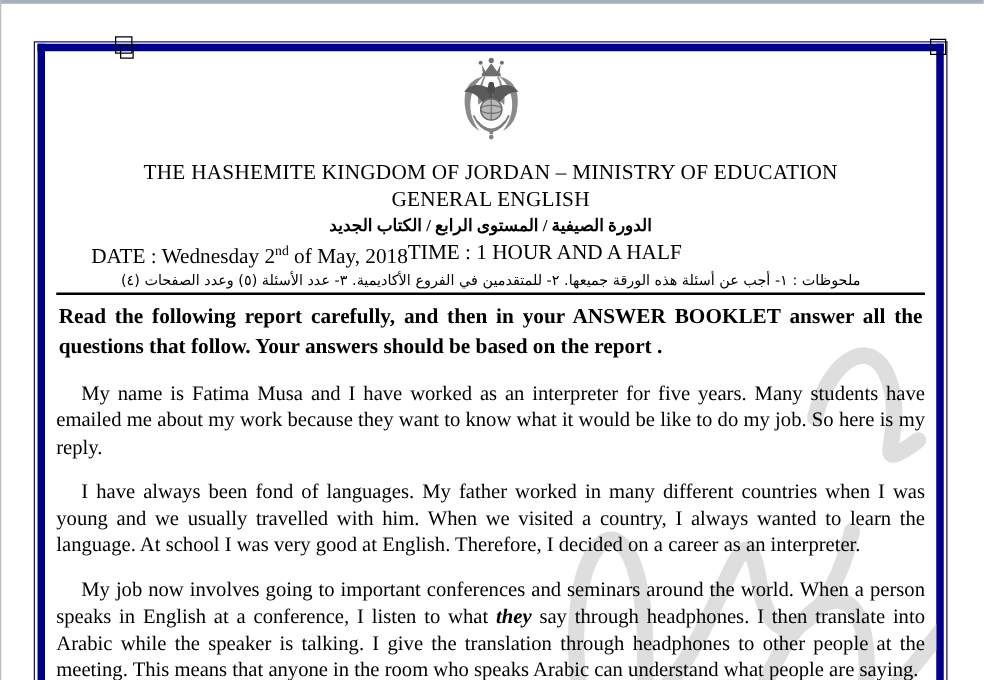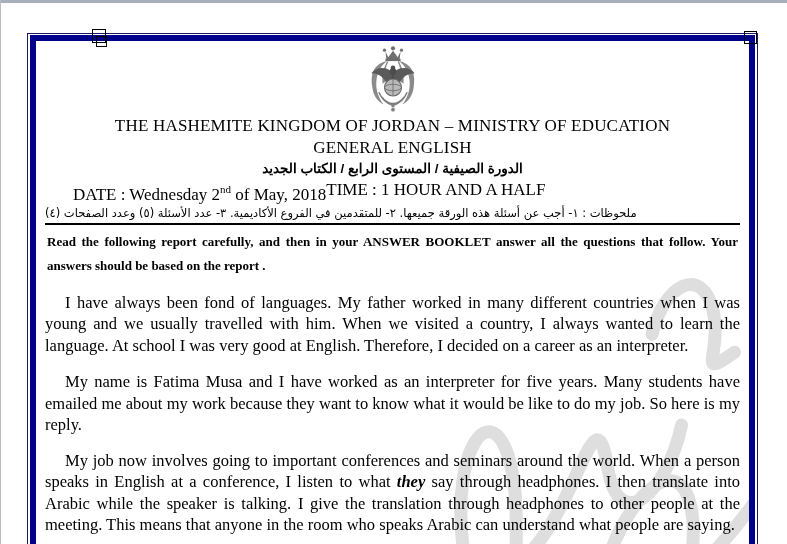--- a/index.html
+++ b/index.html
@@ -49,51 +49,51 @@
 
   
   .watermark {
     position: absolute; left: 360px; top: 230px;
     width: 430px; height: 360px;
     z-index: 0; pointer-events: none;
   }
 
   .emblem { display: block; margin: 2px auto 0 auto; }
 
-  .header-block { text-align: center; margin-top: 2px; }
+  .header-block { text-align: center; margin-top: 14px; }
   .h-line {
     font-size: 17px; line-height: 22px; letter-spacing: 0.2px;
     white-space: nowrap;
   }
   .h-arabic {
     direction: rtl;
-    font-family: Liberation Sans, sans-serif;
+    font-family: Liberation Serif, serif;
     font-weight: bold; font-size: 13.5px; line-height: 19px;
   }
 
   .meta-line {
     display: flex; justify-content: flex-start;
     padding: 1px 20px 0 28px;
     font-size: 17px; line-height: 21px;
     white-space: nowrap;
   }
   .meta-line sup { font-size: 11px; }
 
   .notes-line {
-    direction: rtl; text-align: left;
+    direction: rtl; text-align: center;
     font-family: "DejaVu Sans", sans-serif;
     font-size: 11.5px; line-height: 16px;
     border-bottom: 2.5px solid #000;
     padding-bottom: 2px;
     white-space: nowrap;
   }
 
   .instruction {
     font-weight: bold;
-    font-size: 13px; line-height: 24px;
+    font-size: 17px; line-height: 24px;
     text-align: justify;
     margin: 5px 2px 0 2px;
   }
 
   .report-paragraph {
     font-size: 16.5px; line-height: 21.5px;
     text-align: justify;
     text-indent: 20px;
     margin: 14px 0 0 0;
   }
@@ -171,22 +171,22 @@
 
       <div class="meta-line">
         <span><span>DATE : Wednesday 2</span><sup>nd</sup><span> of May, 2018</span></span>
         <span>TIME : 1 HOUR AND A HALF</span>
       </div>
 
       <div class="notes-line">ملحوظات : ١- أجب عن أسئلة هذه الورقة جميعها.  ٢- للمتقدمين في الفروع الأكاديمية.  ٣- عدد الأسئلة (٥) وعدد الصفحات (٤)</div>
 
       <p class="instruction">Read the following report carefully, and then in your ANSWER BOOKLET answer all the questions that follow. Your answers should be based on the report .</p>
 
+      <p class="report-paragraph first">My name is Fatima Musa and I have worked as an interpreter for five years. Many students have emailed me about my work because they want to know what it would be like to do my job. So here is my reply.</p>
       <p class="report-paragraph">I have always been fond of languages. My father worked in many different countries when I was young and we usually travelled with him. When we visited a country, I always wanted to learn the language. At school I was very good at English. Therefore, I decided on a career as an interpreter.</p>
-      <p class="report-paragraph first">My name is Fatima Musa and I have worked as an interpreter for five years. Many students have emailed me about my work because they want to know what it would be like to do my job. So here is my reply.</p>
       <p class="report-paragraph"><span>My job now involves going to important conferences and seminars around the world. When a person speaks in English at a conference, I listen to what </span><span class="emph-word">they</span><span> say through headphones. I then translate into Arabic while the speaker is talking. I give the translation through headphones to other people at the meeting. This means that anyone in the room who speaks Arabic can understand what people are saying.</span></p>
 
     </div>
   </div>
 </div>
 
 <div class="handle handle-tl"></div>
 <div class="handle handle-tl2"></div>
 <div class="handle handle-tr"></div>
 

